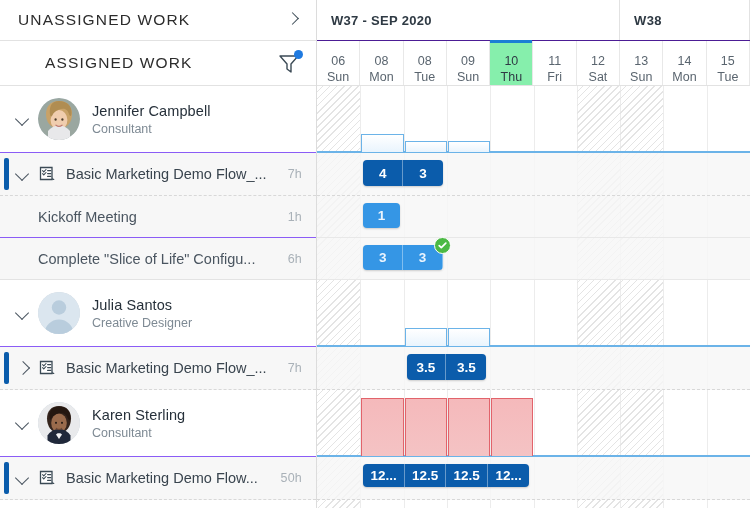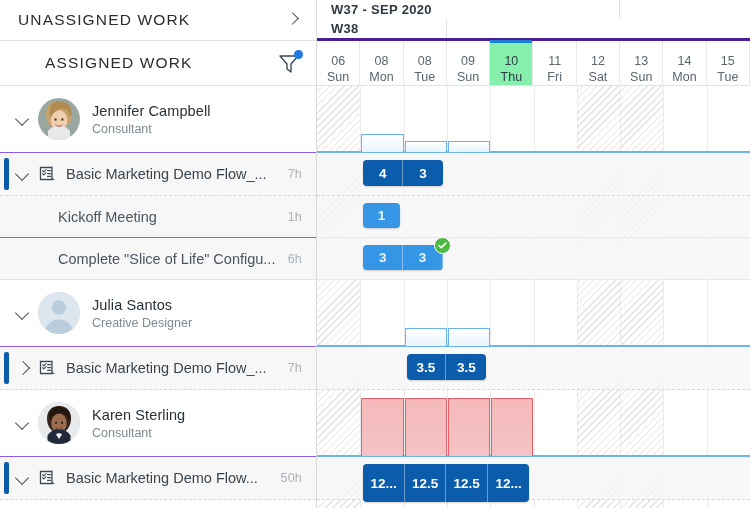--- a/index.html
+++ b/index.html
@@ -54,21 +54,21 @@
     background: #ffffff;
   }
   .row.person { height: 67px; display: flex; align-items: center; padding-left: 12px; }
   .row.project {
     height: 43px; display: flex; align-items: center;
     background: #f7f7f7; padding-left: 12px;
     border-bottom: 1px dashed #d8d8d8;
   }
   .row.task {
     height: 42px; display: flex; align-items: center;
-    background: #f7f7f7; padding-left: 58px;
+    background: #f7f7f7; padding-left: 38px;
   }
   .row.task.last { border-bottom: 1px solid #e3e3e3; }
   .accent {
     position: absolute; left: 4px; top: 5px;
     width: 5px; height: calc(100% - 10px);
     background: #0a5cab; border-radius: 2px;
   }
   .caret {
     width: 20px; height: 20px; position: relative; flex: 0 0 20px; cursor: pointer;
   }
@@ -109,21 +109,21 @@
     font-size: 14.5px; color: #4a5560; flex: 1;
     white-space: nowrap; overflow: hidden;
   }
   .hours {
     font-size: 12.5px; color: #a9b1b8; padding-right: 14px; flex: 0 0 auto;
     letter-spacing: .2px;
   }
 
   
   #right { position: relative; width: 433px; height: 508px; flex: 0 0 433px; background:#fff; }
-  #weeks { position: relative; height: 41px; display: flex; border-bottom: 3px solid #4c1d95; flex-direction: column; }
+  #weeks { position: relative; height: 41px; display: flex; border-bottom: 1px solid #4c1d95; }
   .week {
     display: flex; align-items: center;
     padding-left: 14px; font-size: 13px; font-weight: 700;
     color: #2f3a44; letter-spacing: .3px;
     border-right: 1px solid #e2e2e2; height: 100%;
   }
   #days { position: relative; height: 45px; display: flex; border-bottom: 1px solid #e2e2e2; }
   .day {
     height: 100%; display: flex; flex-direction: column;
     align-items: center; justify-content: flex-end;
@@ -408,21 +408,21 @@
           <div class="seg" style="width: 50%;">3.5</div>
           <div class="seg" style="width: 50%;">3.5</div>
         </div>
         <div class="grow" style="top: 304px; height: 67px;"></div>
         <div class="capbase" style="left: 0px; width: 433px; top: 369px;"></div>
         <div class="overcap" style="left: 44.3px; width: 42.3px; height: 58px; top: 312px;"></div>
         <div class="overcap" style="left: 87.6px; width: 42.3px; height: 58px; top: 312px;"></div>
         <div class="overcap" style="left: 130.9px; width: 42.3px; height: 58px; top: 312px;"></div>
         <div class="overcap" style="left: 174.2px; width: 42.3px; height: 58px; top: 312px;"></div>
         <div class="grow shaded dashed" style="top: 371px; height: 43px;"></div>
-        <div class="alloc dark" style="left: 46.3px; width: 166.2px; top: 378px; height: 38px;">
+        <div class="alloc dark" style="left: 46.3px; width: 166.2px; top: 378px; height: 23px;">
           <div class="seg" style="width: 25%;">12...</div>
           <div class="seg" style="width: 25%;">12.5</div>
           <div class="seg" style="width: 25%;">12.5</div>
           <div class="seg" style="width: 25%;">12...</div>
         </div>
       </div>
   </div>
 
 </div>
 

